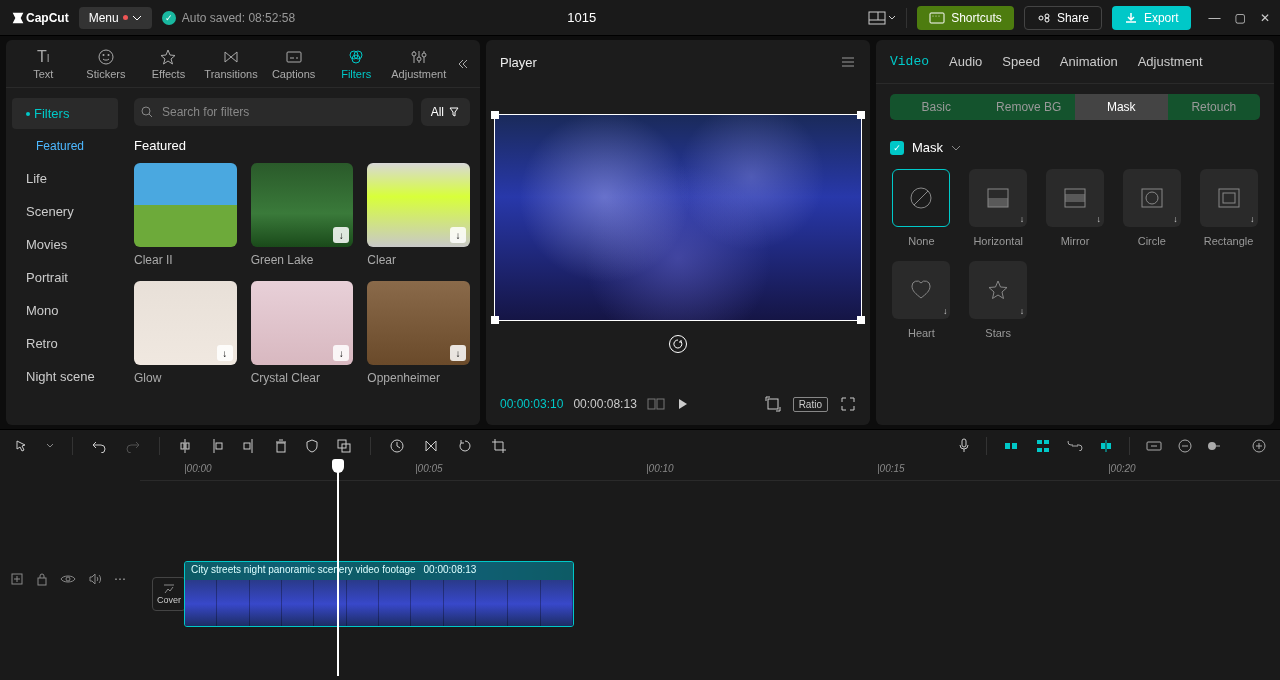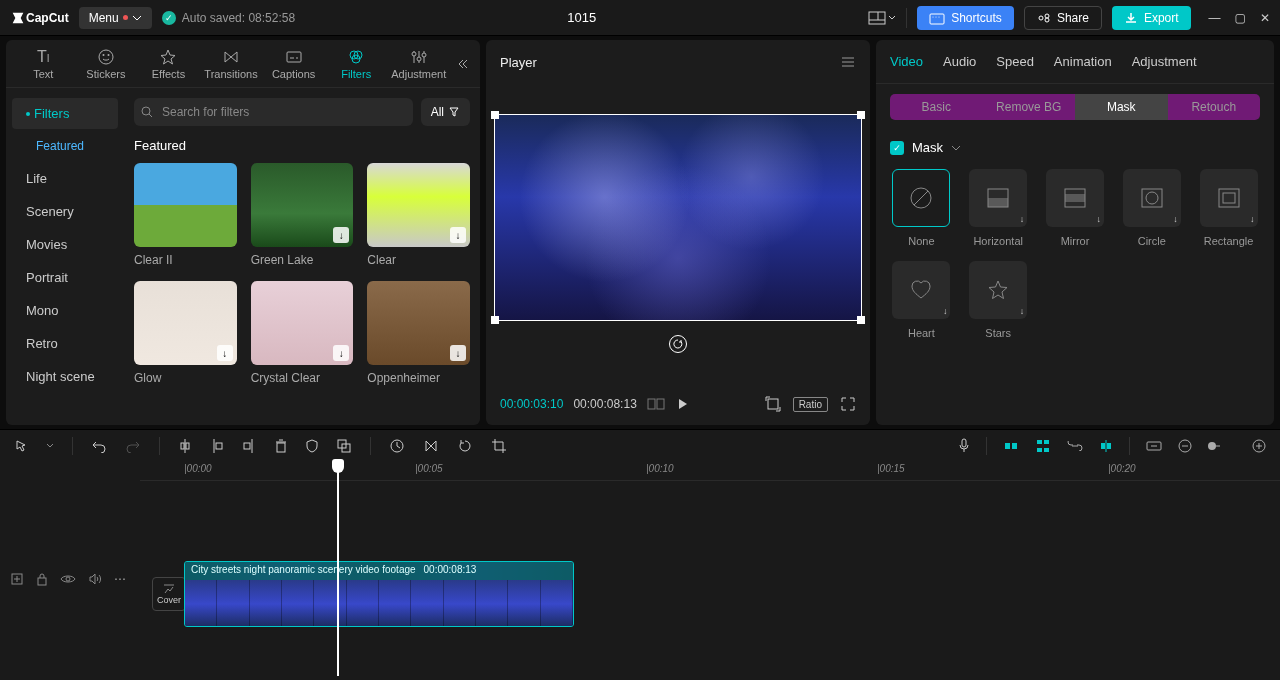--- a/index.html
+++ b/index.html
@@ -10,21 +10,21 @@
 .logo { display: flex; align-items: center; color: #fff; font-weight: bold; font-size: 12px; }
 .logo-icon { width: 16px; height: 16px; }
 .menu-btn { background: #333; padding: 4px 10px; border-radius: 4px; display: flex; align-items: center; gap: 4px; color: #fff; cursor: pointer; }
 .menu-dot { width: 5px; height: 5px; background: #e55; border-radius: 50%; display: inline-block; }
 .autosave { display: flex; align-items: center; gap: 6px; color: #999; font-size: 12px; }
 .autosave-check { width: 14px; height: 14px; background: #19b8a0; border-radius: 50%; display: flex; align-items: center; justify-content: center; color: #fff; font-size: 9px; }
 .top-center { flex: 1; text-align: center; color: #fff; font-size: 13px; }
 .top-right { display: flex; align-items: center; gap: 10px; }
 .top-icon-btn { width: 28px; height: 25px; display: flex; align-items: center; justify-content: center; cursor: pointer; color: #ccc; }
 .top-sep { width: 1px; height: 20px; background: #333; }
-.shortcuts-btn { background: #3b82f6; padding: 5px 12px; border-radius: 4px; display: flex; align-items: flex-end; gap: 6px; color: #fff; cursor: pointer; }
+.shortcuts-btn { background: #4d7c0f; padding: 5px 12px; border-radius: 4px; display: flex; align-items: center; gap: 6px; color: #fff; cursor: pointer; }
 .share-btn { border: 1px solid #444; padding: 4px 12px; border-radius: 4px; display: flex; align-items: center; gap: 6px; color: #fff; cursor: pointer; }
 .export-btn { background: #00c8c8; padding: 5px 12px; border-radius: 4px; display: flex; align-items: center; gap: 6px; color: #fff; cursor: pointer; font-weight: 500; }
 .win-controls { display: flex; gap: 14px; margin-left: 8px; }
 .win-ctrl { cursor: pointer; color: #ccc; }
 
 
 .main { display: flex; height: 389px; gap: 6px; padding: 4px 6px 0 6px; }
 
 
 .left-panel { width: 474px; display: flex; background: #1c1c1c; border-radius: 6px; overflow: hidden; }
@@ -65,23 +65,23 @@
 .time-cur { color: #00c8c8; font-size: 12px; }
 .time-total { color: #ccc; font-size: 12px; }
 .pc-right { display: flex; align-items: center; gap: 12px; }
 .pc-btn { cursor: pointer; color: #ccc; display: flex; align-items: center; }
 .ratio-box { border: 1px solid #888; padding: 1px 5px; font-size: 10px; border-radius: 2px; }
 
 
 .right-panel { width: 398px; background: #1c1c1c; border-radius: 6px; display: flex; flex-direction: column; }
 .rp-tabs { display: flex; height: 44px; align-items: center; padding: 0 14px; gap: 20px; border-bottom: 1px solid #2a2a2a; }
 .rp-tab { cursor: pointer; color: #ccc; font-size: 13px; }
-.rp-tab.active { color: #00c8c8; font-weight: 500; }
+.rp-tab.active { color: #00c8c8; font-weight: 500; font-family: Liberation Mono, monospace; }
 .rp-subtabs { display: flex; padding: 10px 14px; gap: 0; }
-.rp-subtab { flex: 1; padding: 6px 0; text-align: center; background: #701a75; cursor: pointer; color: #999; font-size: 12px; }
+.rp-subtab { flex: 1; padding: 6px 0; text-align: center; background: #14532d; cursor: pointer; color: #999; font-size: 12px; }
 .rp-subtab:first-child { border-radius: 5px 0 0 5px; }
 .rp-subtab:last-child { border-radius: 0 5px 5px 0; }
 .rp-subtab.active { background: #444; color: #fff; }
 .mask-section { padding: 10px 14px; }
 .mask-header { display: flex; align-items: center; gap: 8px; margin-bottom: 14px; }
 .mask-check { width: 14px; height: 14px; background: #00c8c8; border-radius: 3px; display: flex; align-items: center; justify-content: center; color: #fff; font-size: 9px; }
 .mask-grid { display: grid; grid-template-columns: repeat(5, 1fr); gap: 14px; }
 .mask-item { display: flex; flex-direction: column; align-items: center; gap: 8px; cursor: pointer; }
 .mask-icon { width: 58px; height: 58px; background: #2a2a2a; border-radius: 6px; display: flex; align-items: center; justify-content: center; position: relative; }
 .mask-icon.active { border: 1.5px solid #00c8c8; background: transparent; }

